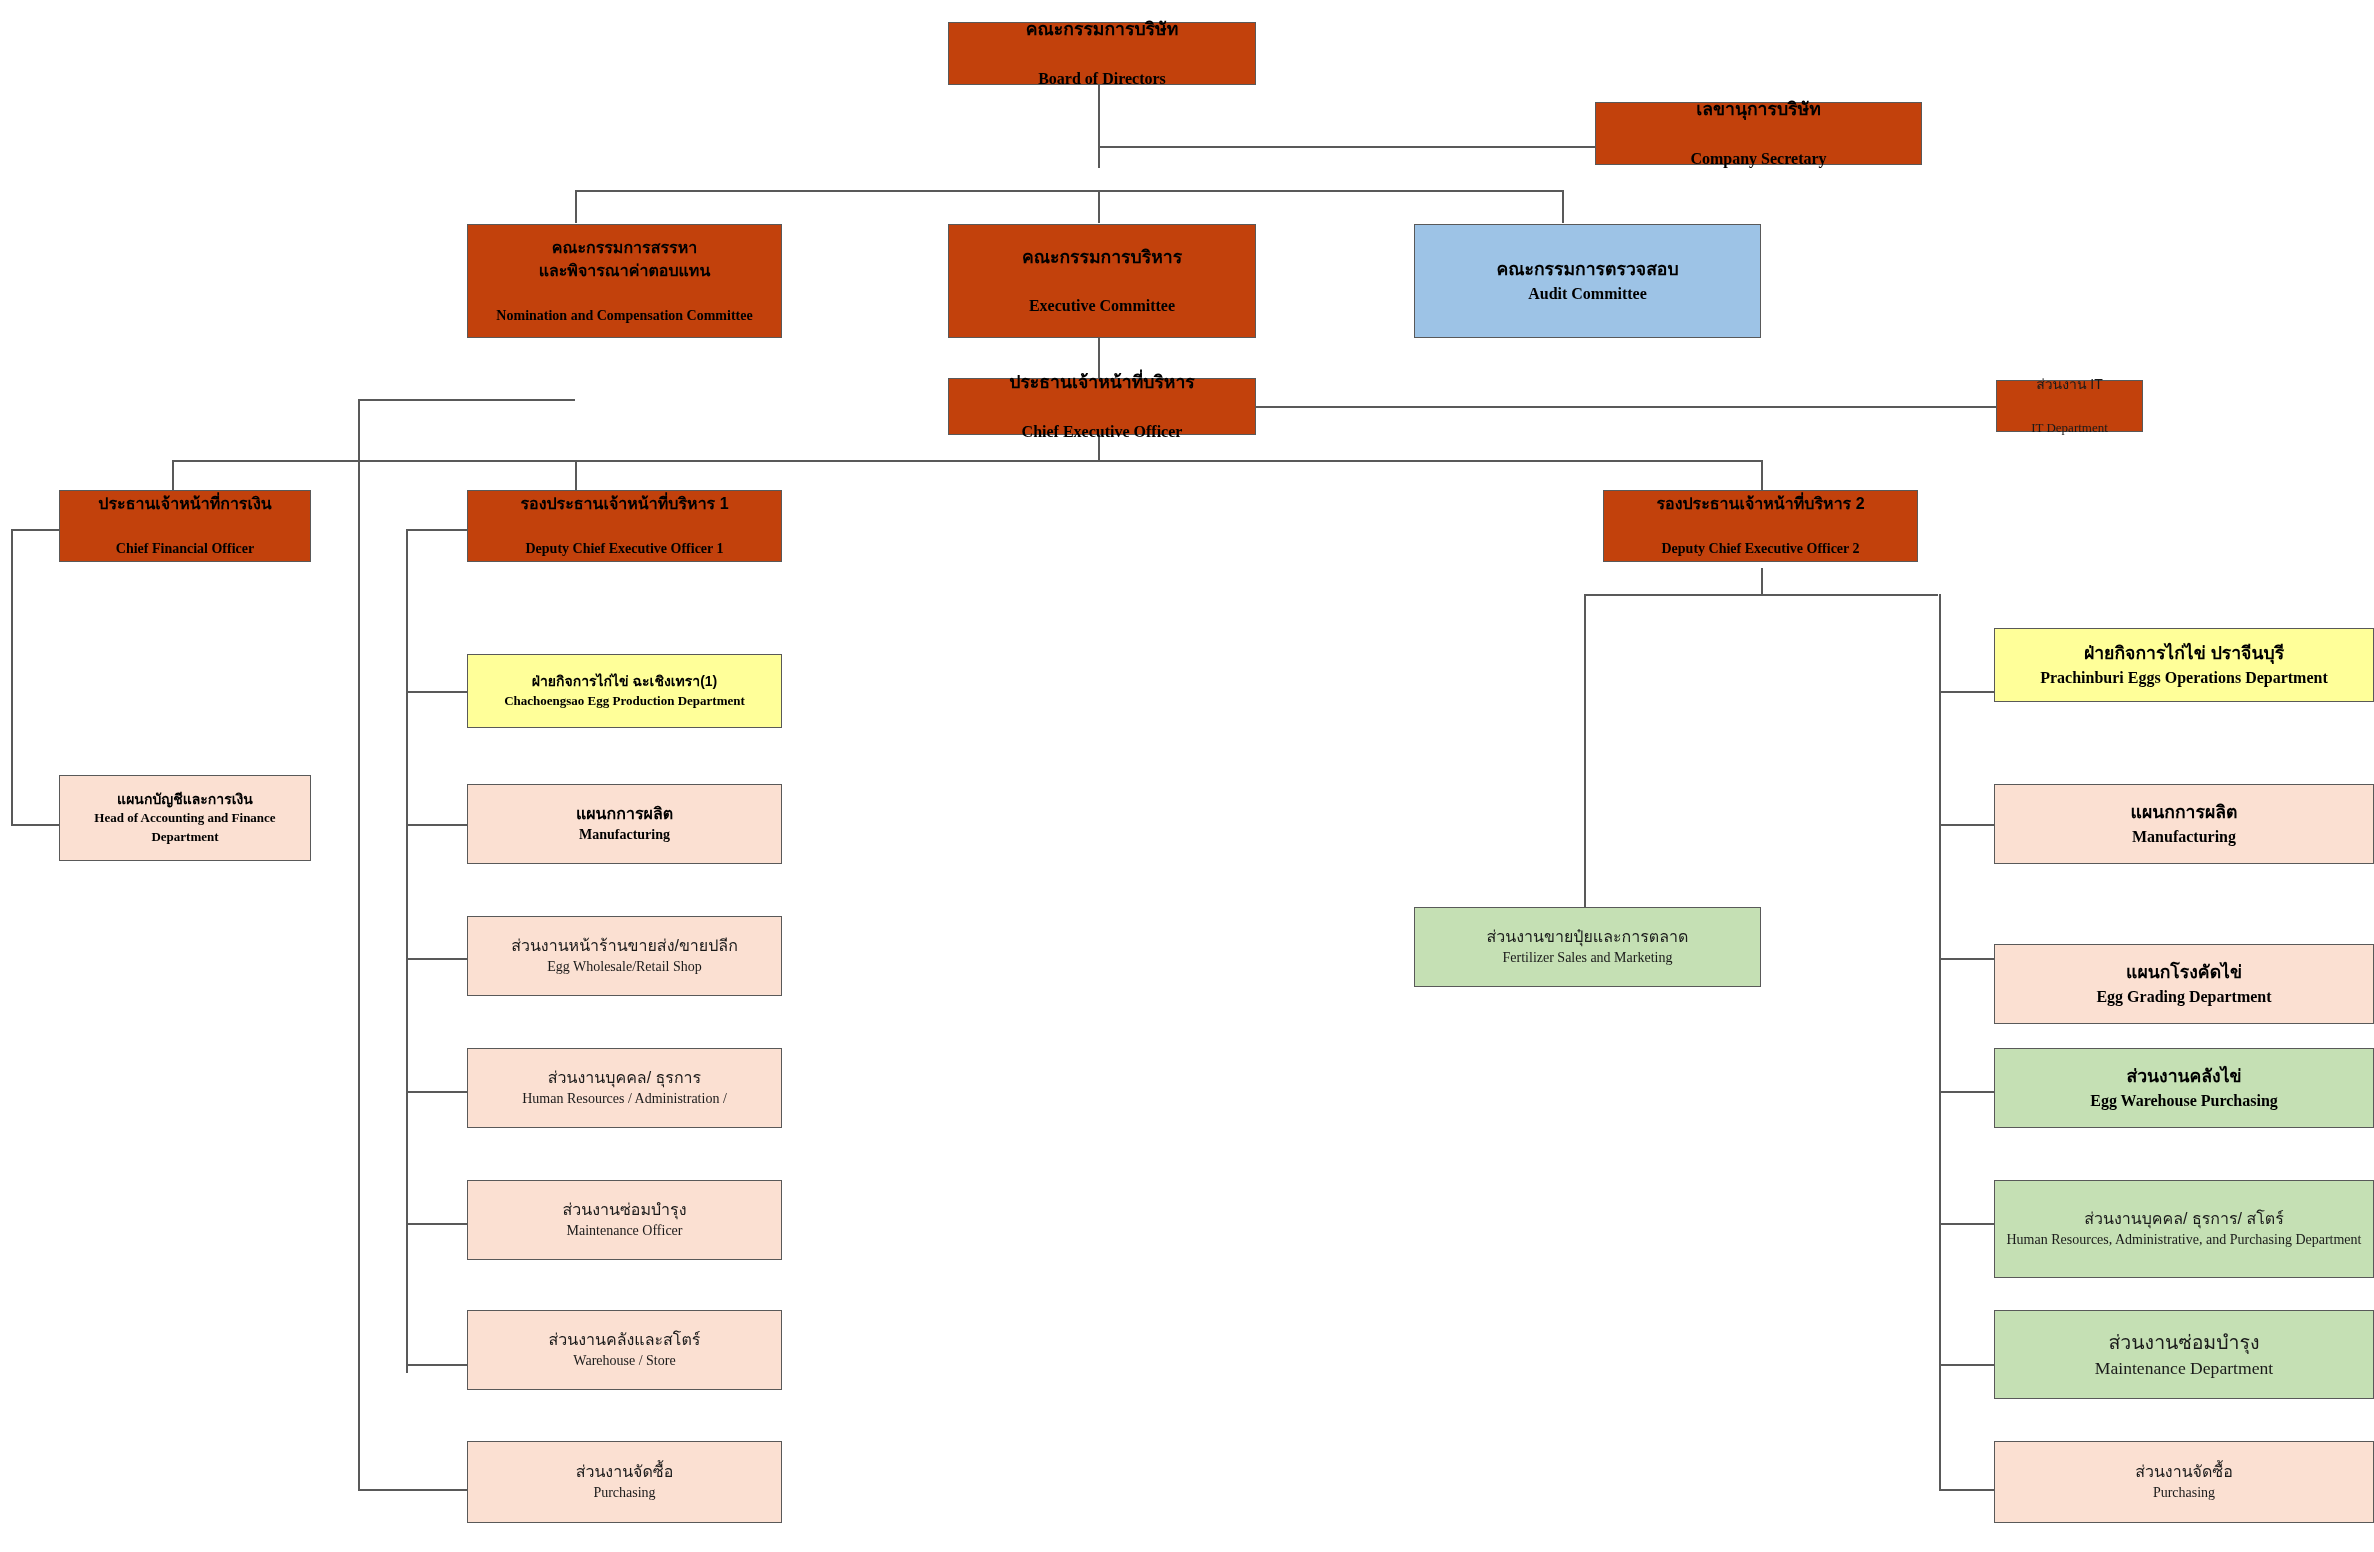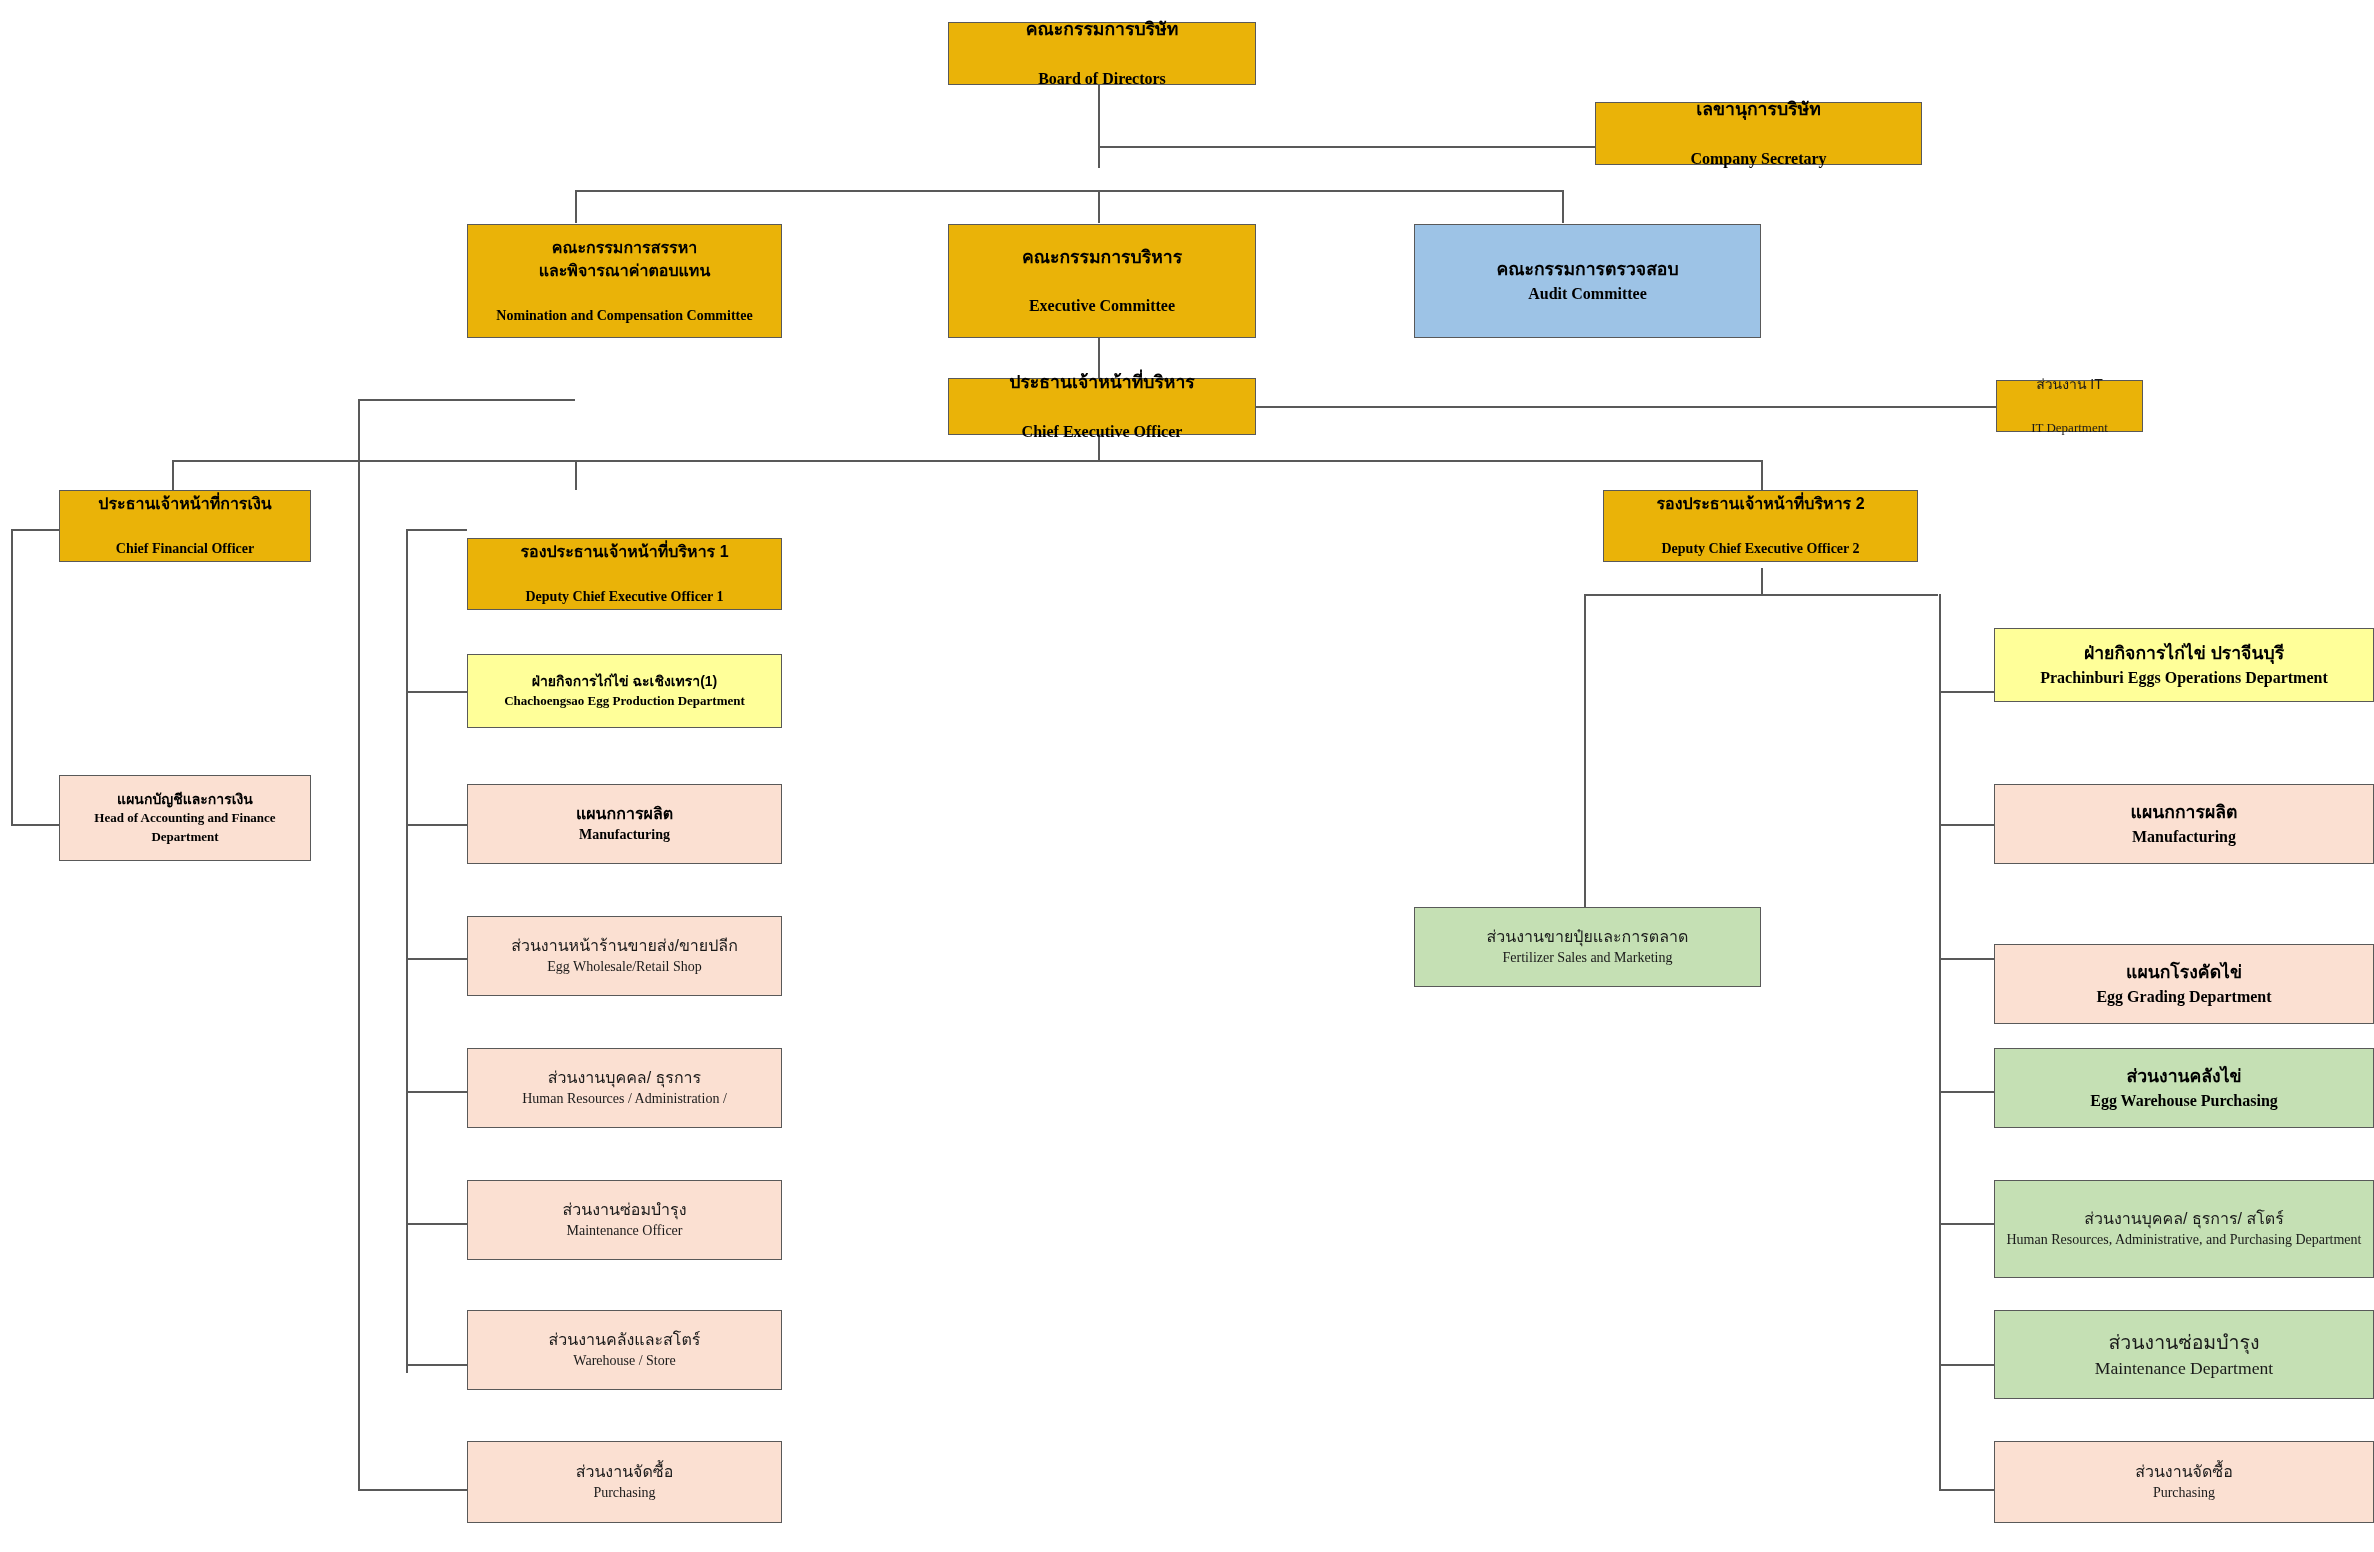--- a/index.html
+++ b/index.html
@@ -36,21 +36,21 @@
     line-height: 1.45;
     font-family: "Liberation Sans", "DejaVu Sans", sans-serif;
   }
   .node .en {
     display: block;
     width: 100%;
     line-height: 1.45;
     font-family: "Liberation Serif", "DejaVu Serif", serif;
   }
   
-  .c-gold   { background: #eab308; gap: 24px; }
+  .c-gold   { background: #c2410c; gap: 24px; }
   .c-blue   { background: #9dc3e6; }
   .c-yellow { background: #ffff99; }
   .c-peach  { background: #fbe0d2; }
   .c-green  { background: #c5e0b4; }
 
   
   .bold .th, .bold .en { font-weight: bold; color: #000; }
   .norm .th, .norm .en { font-weight: normal; color: #1a1a1a; }
 
   
@@ -163,21 +163,21 @@
   <div class="node c-gold bold fs-md" style="left:59px; top:490px; width:252px; height:72px;align-items:center;">
     <span class="th">ประธานเจ้าหน้าที่การเงิน</span>
     <span class="en">Chief Financial Officer</span>
   </div>
 
   <div class="node c-peach bold fs-sm" style="left:59px; top:775px; width:252px; height:86px;">
     <span class="th">แผนกบัญชีและการเงิน</span>
     <span class="en">Head of Accounting and Finance Department</span>
   </div>
 
-  <div class="node c-gold bold fs-md" style="left:467px; top:490px; width:315px; height:72px;margin-top:48px;">
+  <div class="node c-gold bold fs-md" style="left:467px; top:490px; width:315px; height:72px;">
     <span class="th">รองประธานเจ้าหน้าที่บริหาร 1</span>
     <span class="en">Deputy Chief Executive Officer 1</span>
   </div>
 
   <div class="node c-gold bold fs-md" style="left:1603px; top:490px; width:315px; height:72px;">
     <span class="th">รองประธานเจ้าหน้าที่บริหาร 2</span>
     <span class="en">Deputy Chief Executive Officer 2</span>
   </div>
 
   <div class="node c-yellow bold fs-sm" style="left:467px; top:654px; width:315px; height:74px;">

